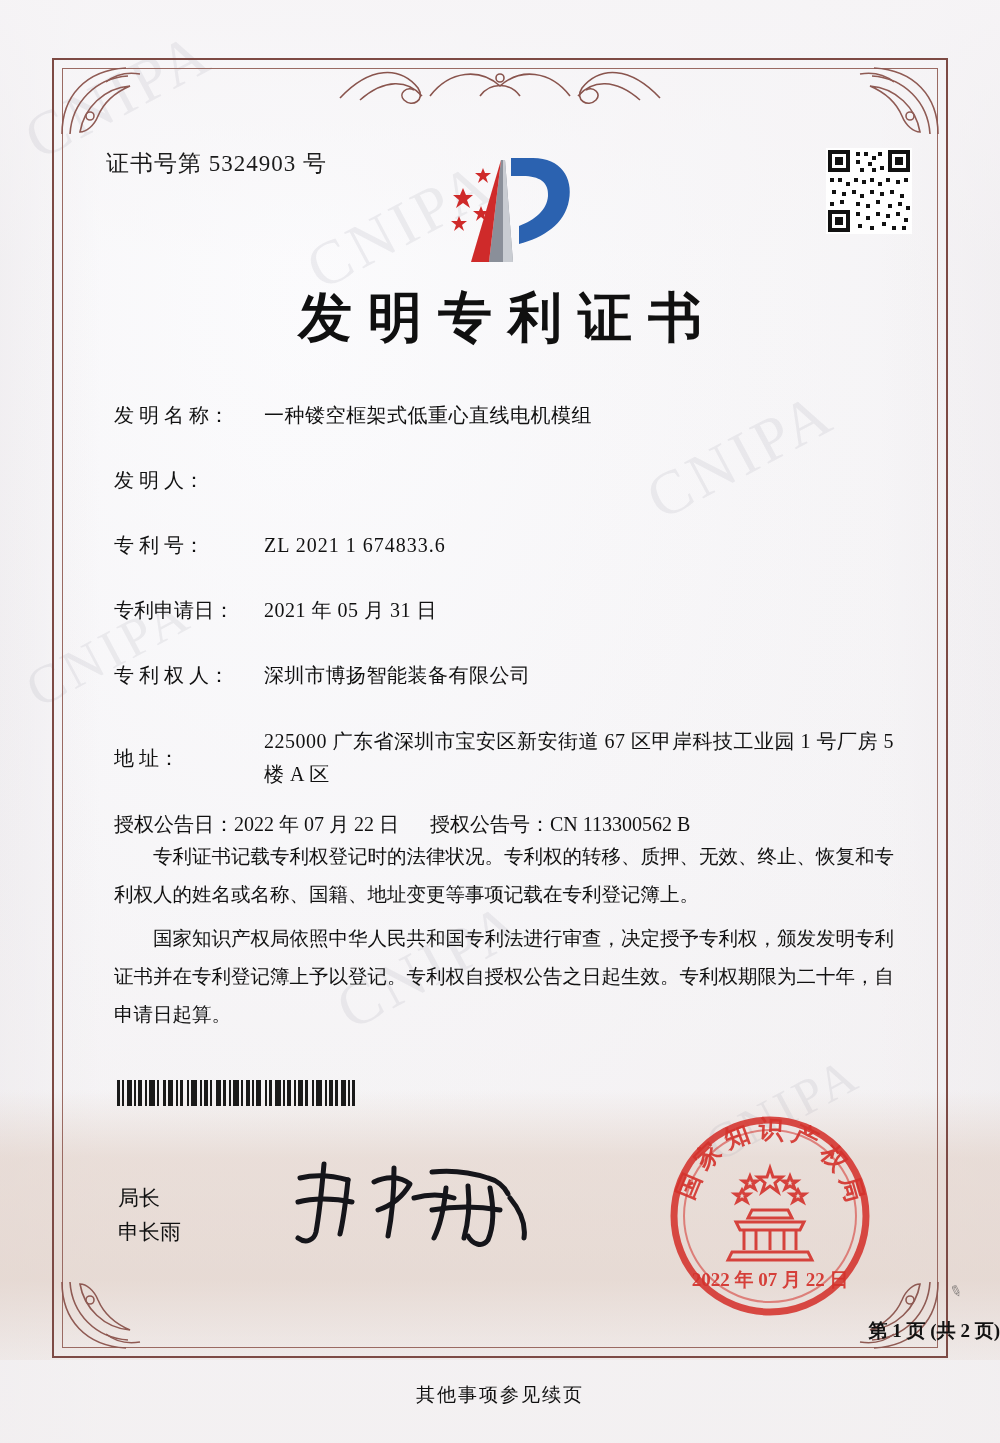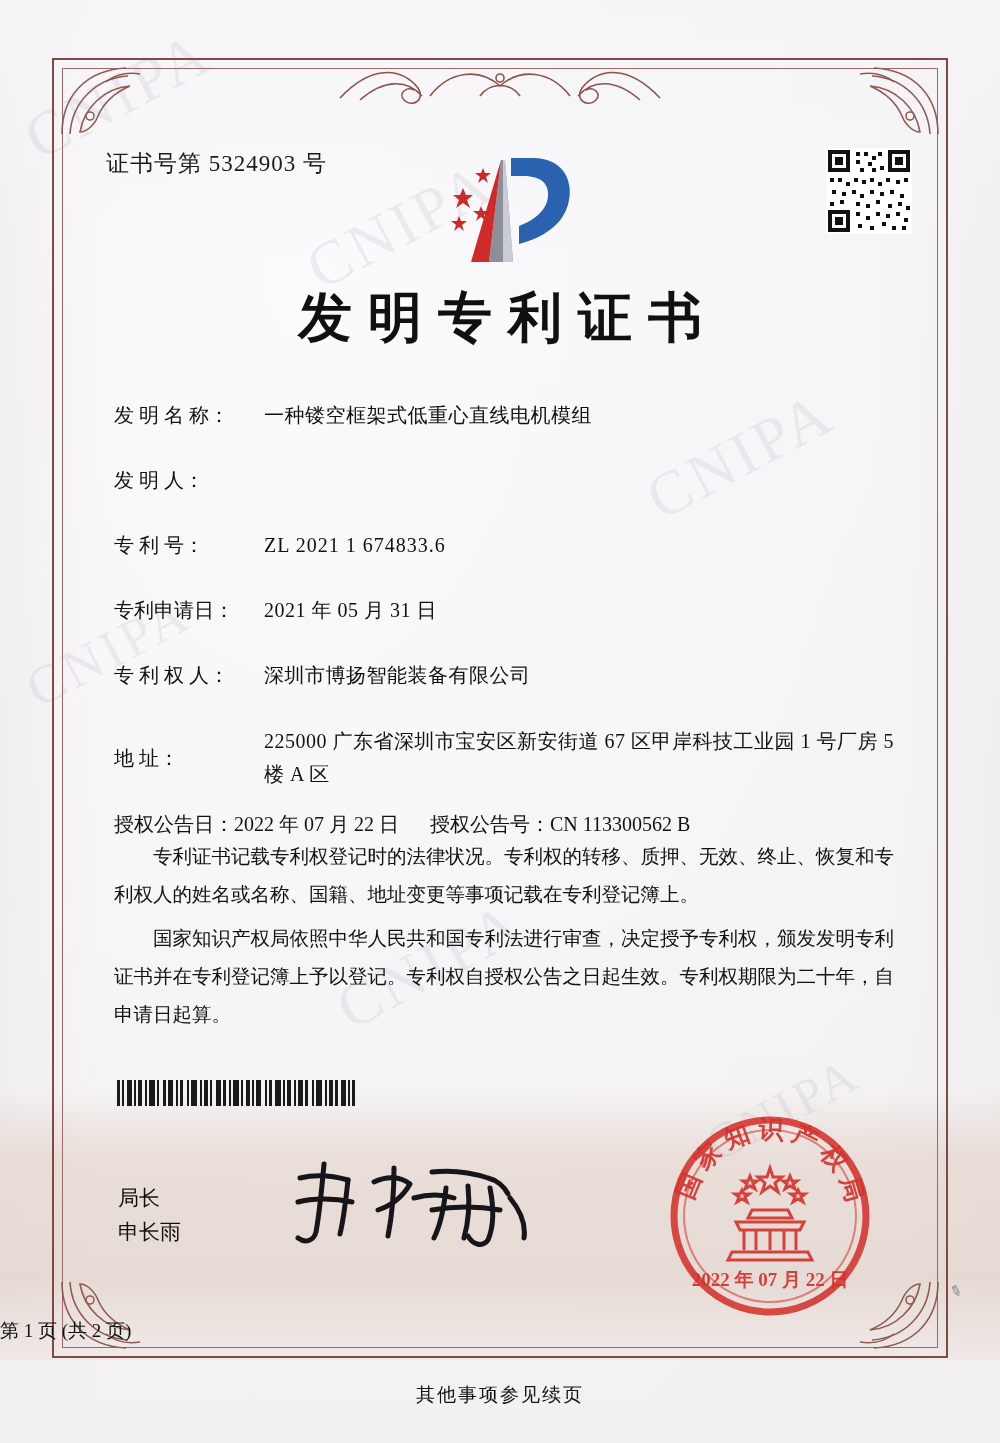--- a/index.html
+++ b/index.html
@@ -238,23 +238,24 @@
     top: 1110px;
     width: 212px;
     height: 212px;
   }
   .seal svg { width: 100%; height: 100%; display: block; }
 
   .page-num {
     position: absolute;
     left: 0; right: 0;
     top: 1318px;
-    text-align: left;
+    text-align: right;
     font-size: 19px;
     color: #111;
+    font-weight: bold;
   }
   .footnote {
     position: absolute;
     left: 0; right: 0;
     top: 1382px;
     text-align: center;
     font-size: 19px;
     color: #111;
     letter-spacing: 2px;
   }

